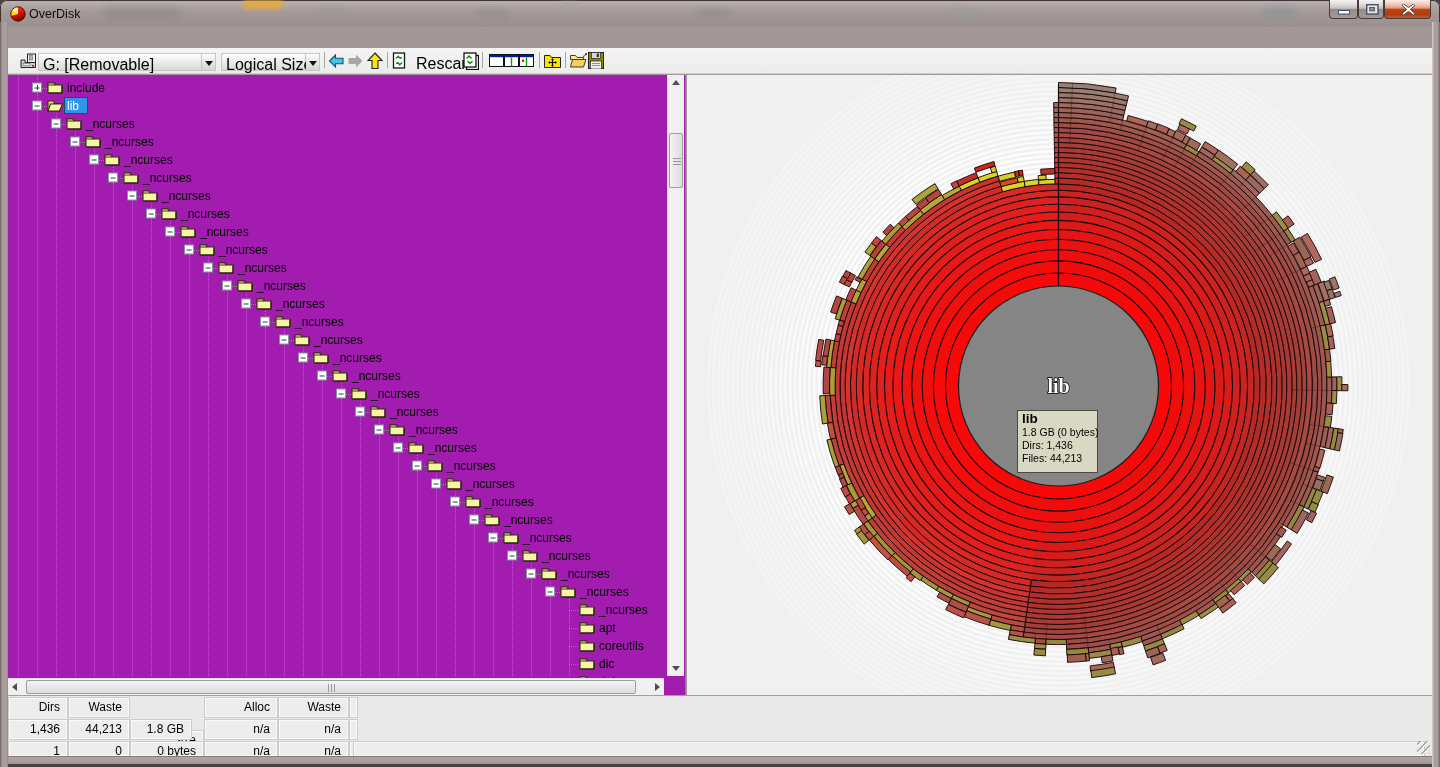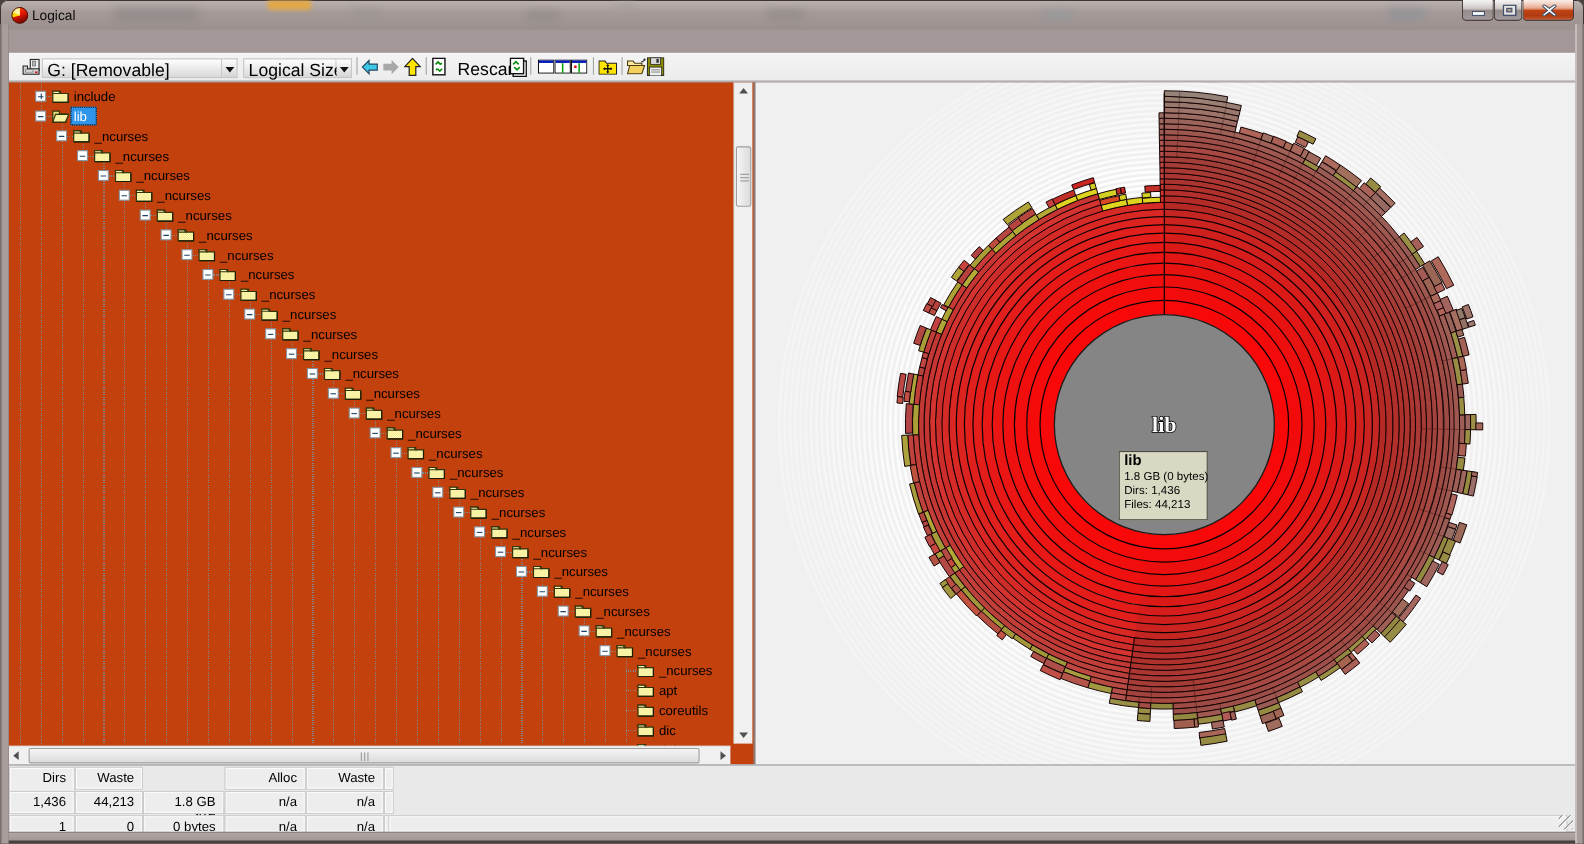--- a/index.html
+++ b/index.html
@@ -26,21 +26,21 @@
 #toolbar { position:absolute; left:8px; top:48px; width:1424px; height:26px;
   background:linear-gradient(#f4f4f4,#ececec); border-bottom:1px solid #cfcfcf; }
 .tsep { position:absolute; top:4px; width:1px; height:16px; background:#a6a6a6; }
 .combo { position:absolute; top:5px; height:18px; background:linear-gradient(#fefefe,#d9d9d9);
   border:1px solid #c6c6c6; font-size:16px; color:#000; }
 .combo .tx { position:absolute; left:4px; top:2px; white-space:nowrap; }
 .darr { position:absolute; top:5px; width:14px; height:18px; background:linear-gradient(#fdfdfd,#d5d5d5);
   border:1px solid #c6c6c6; border-left:none; }
 .darr:after { content:""; position:absolute; left:3px; top:7px; border:4px solid transparent;
   border-top:5px solid #111; }
-#treep { position:absolute; left:8px; top:75px; width:678px; height:620px; background:#c2410c;
+#treep { position:absolute; left:8px; top:75px; width:678px; height:620px; background:#a21caf;
   border-right:1px solid #7e8790; }
 #treep svg text { font-size:12px; font-family:"Liberation Sans",sans-serif; }
 .dot { stroke:#858585; stroke-width:1; stroke-dasharray:1 1; fill:none; shape-rendering:crispEdges; }
 #vsb { position:absolute; left:659px; top:0px; width:17px; height:601px; background:#f0f0f0;
   border-left:1px solid #e2e2e2; }
 #vthumb { position:absolute; left:1px; top:58px; width:14px; height:55px;
   background:linear-gradient(90deg,#f4f4f4,#dcdcdc); border:1px solid #9d9d9d; border-radius:2px; }
 #hsb { position:absolute; left:0; top:603px; width:656px; height:17px; background:#f0f0f0;
   border-top:1px solid #e2e2e2; }
 #hthumb { position:absolute; left:18px; top:1px; width:610px; height:14px;
@@ -83,21 +83,21 @@
             <stop offset="0.55" stop-color="#e01500"></stop>
             <stop offset="1" stop-color="#7e0a00"></stop>
       </linearGradient>
         </defs>
       <circle cx="8" cy="8" r="7.2" fill="url(#apg)"></circle>
       <path d="M8,8 L8,0.8 A7.2,7.2 0 0 0 1.05,10.0 Z" fill="#ffd800"></path>
       <path d="M8,8 L8,0.8 A7.2,7.2 0 0 0 1.6,4.8 Z" fill="#ffefa0"></path>
       <circle cx="8" cy="8" r="7.2" fill="none" stroke="#4a0a00" stroke-width="0.9"></circle>
     </svg>
   </div>
-  <div id="title">Logical</div>
+  <div id="title">OverDisk</div>
   <div class="capbtn" id="bmin">
       <div class="gl"></div>
     <svg class="abs" style="left:8px;top:10px" width="13" height="5">
         <rect x="0.5" y="0.5" width="11" height="3.5" fill="#fff" stroke="#44536b"></rect>
       </svg>
     </div>
   <div class="capbtn" id="bmax">
       <div class="gl"></div>
     <svg class="abs" style="left:7px;top:4px" width="13" height="11">
         <rect x="0.7" y="0.7" width="11.3" height="9.3" fill="#e9e7e5" stroke="#44536b" stroke-width="1.4"></rect>
@@ -784,21 +784,21 @@
 
   <div id="btm">
       <div class="cell cr" style="left:1px;top:2px;width:58px;height:33px;">Dirs</div>
       <div class="cell cr" style="left:61px;top:2px;width:60px;height:19px;">Waste</div>
       <div class="cell cr" style="left:123px;top:2px;width:72px;height:19px;margin-top:33px;">Size</div>
       <div class="cell cr" style="left:197px;top:2px;width:72px;height:19px;">Alloc</div>
       <div class="cell cr" style="left:271px;top:2px;width:69px;height:19px;">Waste</div>
       <div class="cell cr" style="left:342px;top:2px;width:2px;height:19px;"></div>
       <div class="cell cr" style="left:1px;top:24px;width:58px;height:19px;">1,436</div>
       <div class="cell cr" style="left:61px;top:24px;width:60px;height:19px;">44,213</div>
-      <div class="cell cr" style="left:123px;top:24px;width:72px;height:19px;">1.8 GB</div>
+      <div class="cell cr" style="left:123px;top:24px;width:60px;height:19px;">1.8 GB</div>
       <div class="cell cr" style="left:197px;top:24px;width:72px;height:19px;">n/a</div>
       <div class="cell cr" style="left:271px;top:24px;width:69px;height:19px;">n/a</div>
       <div class="cell cr" style="left:342px;top:24px;width:2px;height:19px;"></div>
       <div class="cell cr" style="left:1px;top:46px;width:58px;height:14px;">1</div>
       <div class="cell cr" style="left:61px;top:46px;width:60px;height:14px;">0</div>
       <div class="cell cr" style="left:123px;top:46px;width:72px;height:14px;">0 bytes</div>
       <div class="cell cr" style="left:197px;top:46px;width:72px;height:14px;">n/a</div>
       <div class="cell cr" style="left:271px;top:46px;width:69px;height:14px;">n/a</div>
       <div class="cell cr" style="left:342px;top:46px;width:2px;height:14px;"></div>
       <div class="cell cl" style="left:346px;top:46px;width:1070px;height:14px;"></div>

